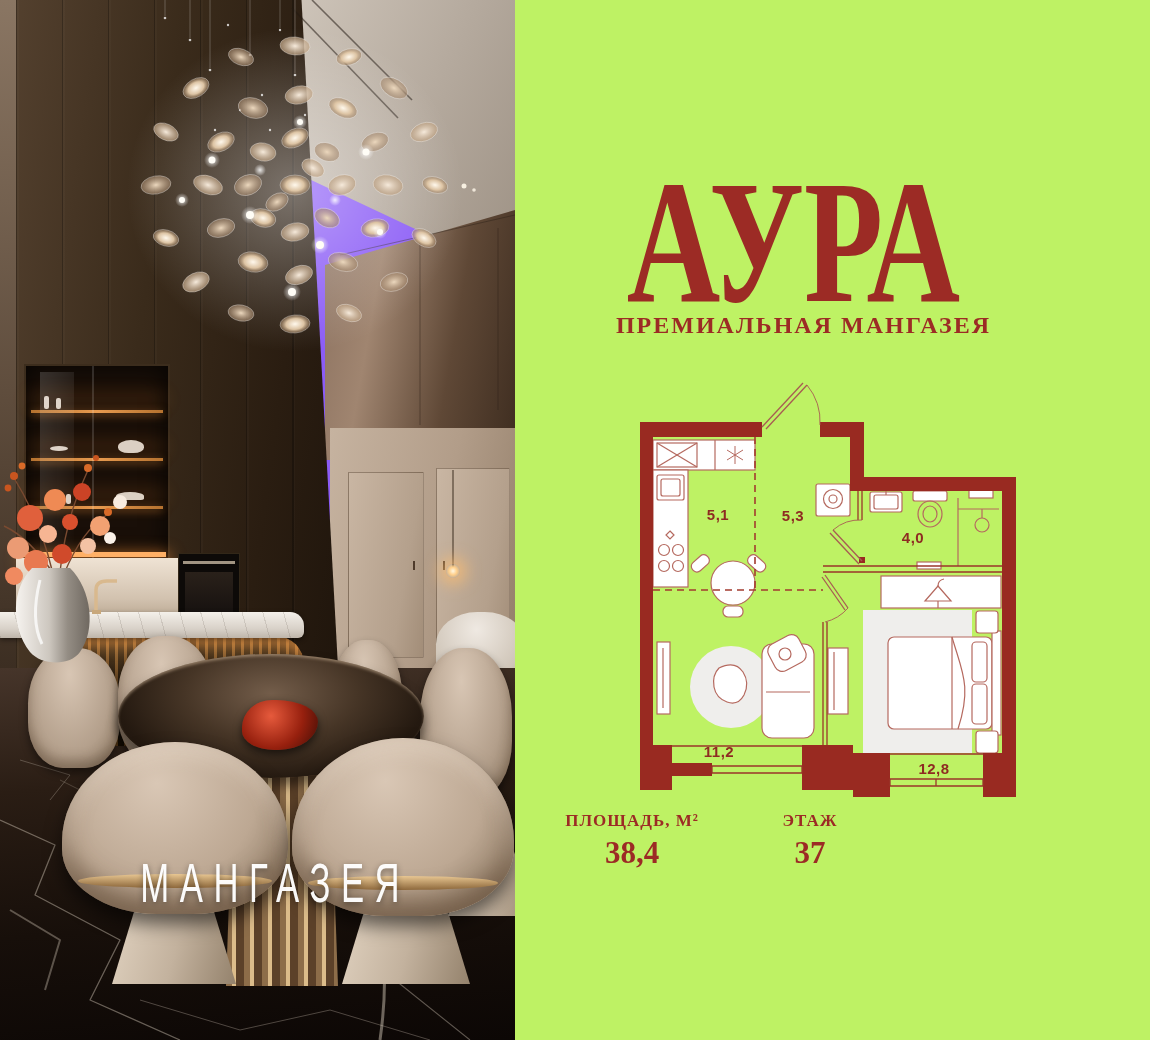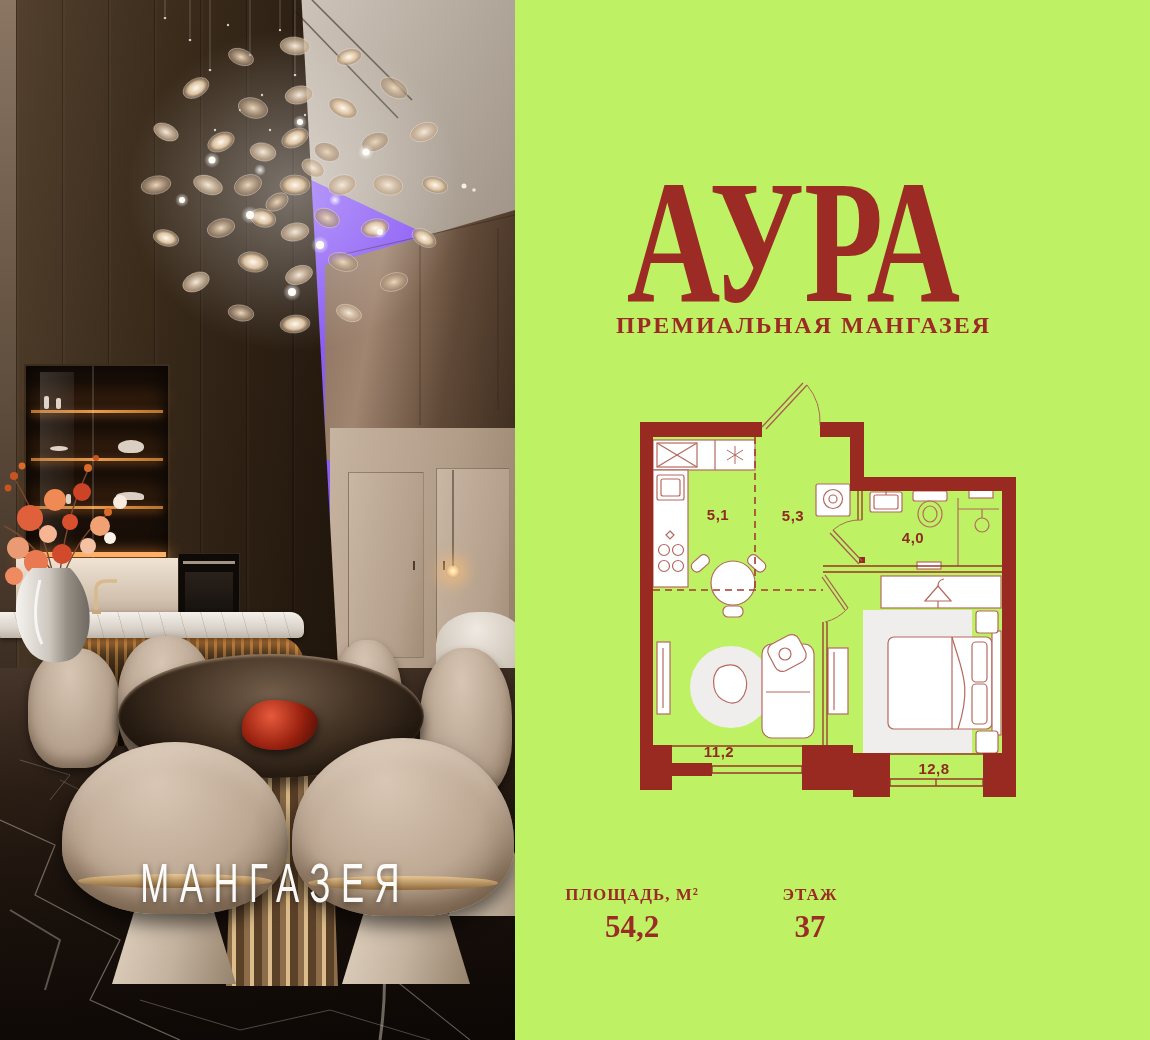--- a/index.html
+++ b/index.html
@@ -86,21 +86,21 @@
         letter-spacing:17px;padding-left:17px;color:rgba(255,255,255,.97);
         transform:translateX(4px) scaleX(0.62);text-shadow:0 2px 8px rgba(0,0,0,.4);}
 
   
   #content{position:absolute;left:515px;top:0;width:635px;height:1040px;background:#bef264;font-weight:bold;}
   #logo{position:absolute;left:0;top:155px;width:100%;text-align:center;line-height:1;
         font-size:175px;color:#9c2b25;transform:translateX(-39px) scaleX(0.74);}
   #tagline{position:absolute;left:0;top:313px;width:100%;text-align:center;line-height:1;
         font-size:24px;letter-spacing:2px;padding-left:2px;color:#9c2b25;transform:translateX(-31px);}
   #plan{position:absolute;left:105px;top:380px;}
-  .stat{position:absolute;top:884px;width:170px;text-align:center;color:#9c2b25;}
+  .stat{position:absolute;top:810px;width:170px;text-align:center;color:#9c2b25;}
   .stat .lbl{font-size:17px;letter-spacing:1px;line-height:1.25;}
   .stat .val{font-size:31px;margin-top:6px;line-height:1;}
   #stat1{left:32px;} #stat2{left:210px;} #stat3{left:352px;}
 </style>
 </head>
 <body>
 
 <div id="page">
 
   <div id="photo">
@@ -489,20 +489,20 @@
         <text x="98" y="140">5,1</text>
         <text x="173" y="141">5,3</text>
         <text x="293" y="163">4,0</text>
         <text x="99" y="377">11,2</text>
         <text x="314" y="394">12,8</text>
       </g>
     </svg>
 
     <div class="stat" id="stat1">
       <div class="lbl">ПЛОЩАДЬ, М²</div>
-      <div class="val">54,2</div>
+      <div class="val">38,4</div>
     </div>
     <div class="stat" id="stat2">
       <div class="lbl">ЭТАЖ</div>
       <div class="val">37</div>
     </div>
   </div>
 </div>
 
 </body></html>

